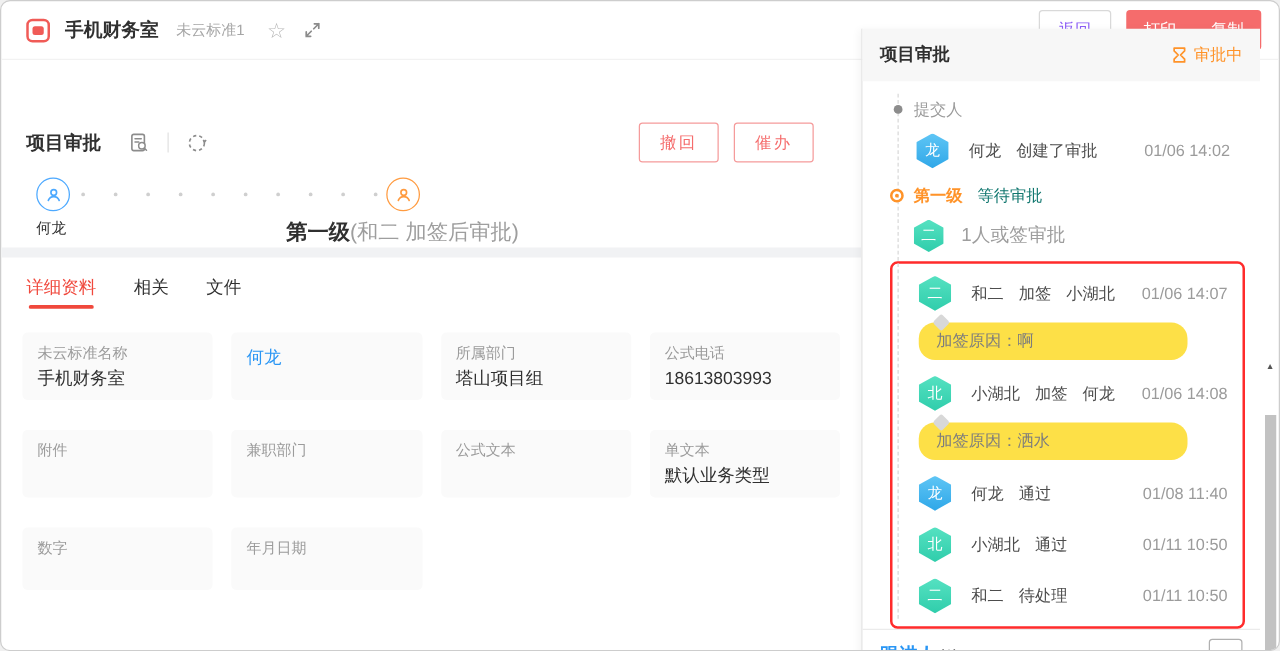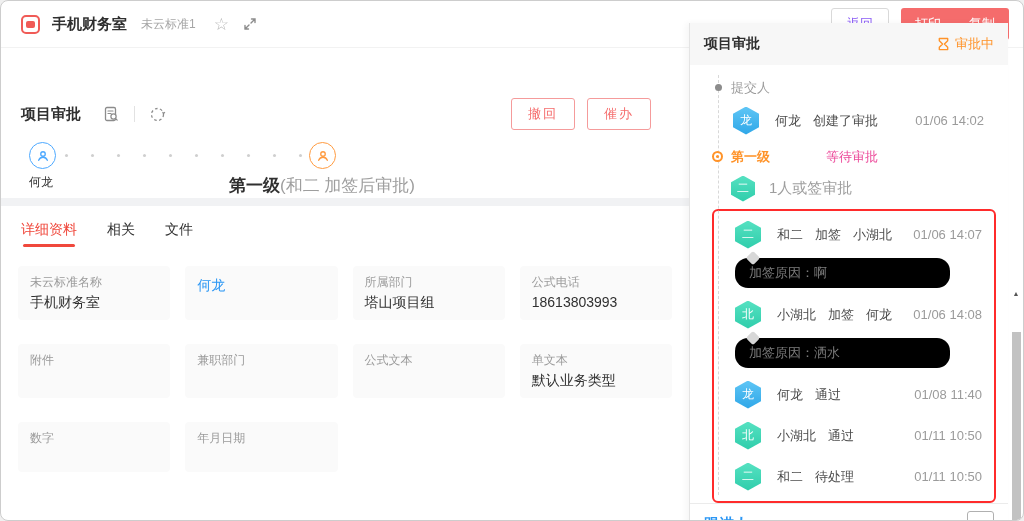--- a/index.html
+++ b/index.html
@@ -73,29 +73,29 @@
   .hex.blue { background:linear-gradient(180deg,#5ec5f5,#2fa7e8); }
   .t-entry { display:flex; align-items:center; margin:10px 12px 0 43px; position:relative; font-size:13px; }
   .t-entry .nm { color:#4d4d4d; margin-left:16px; }
   .t-entry .act { color:#4d4d4d; margin-left:12px; }
   .t-entry .tgt { color:#4d4d4d; margin-left:12px; }
   .t-entry .time { color:#9b9b9b; margin-left:auto; }
   .t-stage { display:flex; align-items:center; margin:13px 0 0 22px; }
   .ring { width:11px; height:11px; border-radius:50%; border:2px solid #ff9329; position:relative; margin-right:8px; }
   .ring::after { content:""; position:absolute; left:2px; top:2px; width:3px; height:3px; border-radius:50%; background:#ff9329; }
   .t-stage .nm { color:#ff9329; font-weight:bold; font-size:13px; margin-right:12px; }
-  .t-stage .st { color:#ec4899; font-size:13px;margin-left:44px; }
+  .t-stage .st { color:#0f766e; font-size:13px; }
   .t-group { display:flex; align-items:center; margin:10px 0 0 41px; }
   .t-group .hex { width:24px; height:26px; }
   .t-group .txt { font-size:15px; color:#9e9e9e; margin-left:14px; }
 
   .redbox { margin:7px 12px 0 22px; border:2px solid #ff2b2b; border-radius:6px; padding:10px 10px 10px 0; }
   .redbox .t-entry { margin:0 2px 0 21px; }
   .redbox .t-entry + .t-entry, .bubble + .t-entry { margin-top:13px; }
-  .bubble { position:relative; margin:9px 34px 13px 21px; background:#000000; border-radius:13px; padding:6px 14px; font-size:13px; color:#7d7d7d; }
+  .bubble { position:relative; margin:9px 34px 13px 21px; background:#fde047; border-radius:13px; padding:6px 14px; font-size:13px; color:#7d7d7d; }
   .bubble::before { content:""; position:absolute; top:-5px; left:13px; width:10px; height:10px; background:#d8d8d8; transform:rotate(45deg); border-radius:2px; }
 
   .followers { flex:0 0 43px; border-top:1px solid #ebebeb; display:flex; align-items:center; padding:0 14px; }
   .followers .fl { font-size:15px; font-weight:bold; color:#2a96f4; }
   .followers .cnt { font-size:13px; color:#4a4a4a; margin-left:2px; }
   .btn-plus { margin-left:auto; width:27px; height:27px; border:1px solid #b0b0b0; border-radius:3px; background:#fff; color:#666; font-size:17px; line-height:1; cursor:pointer; }
 
   
   .scrollcol { width:15px; flex:0 0 15px; background:#fbfbfb; border-left:1px solid #eee; position:relative; }
   .scrollcol .arr { position:absolute; top:6px; left:0; right:0; text-align:center; font-size:7px; color:#555; }

